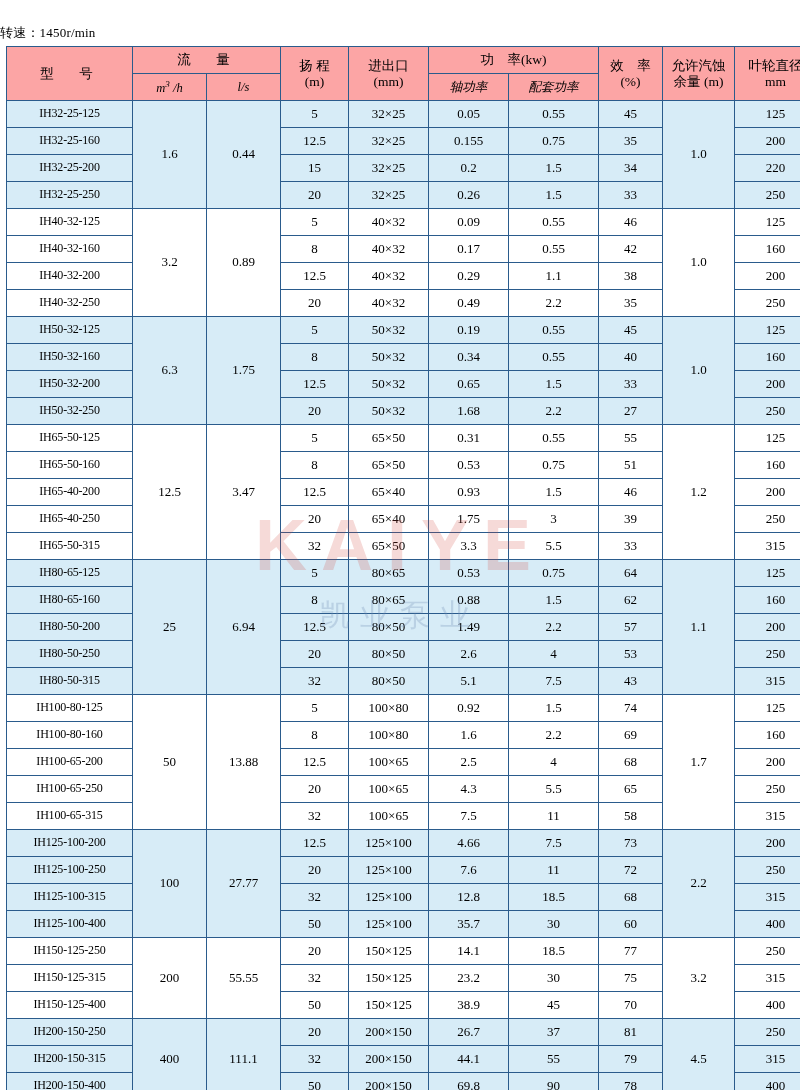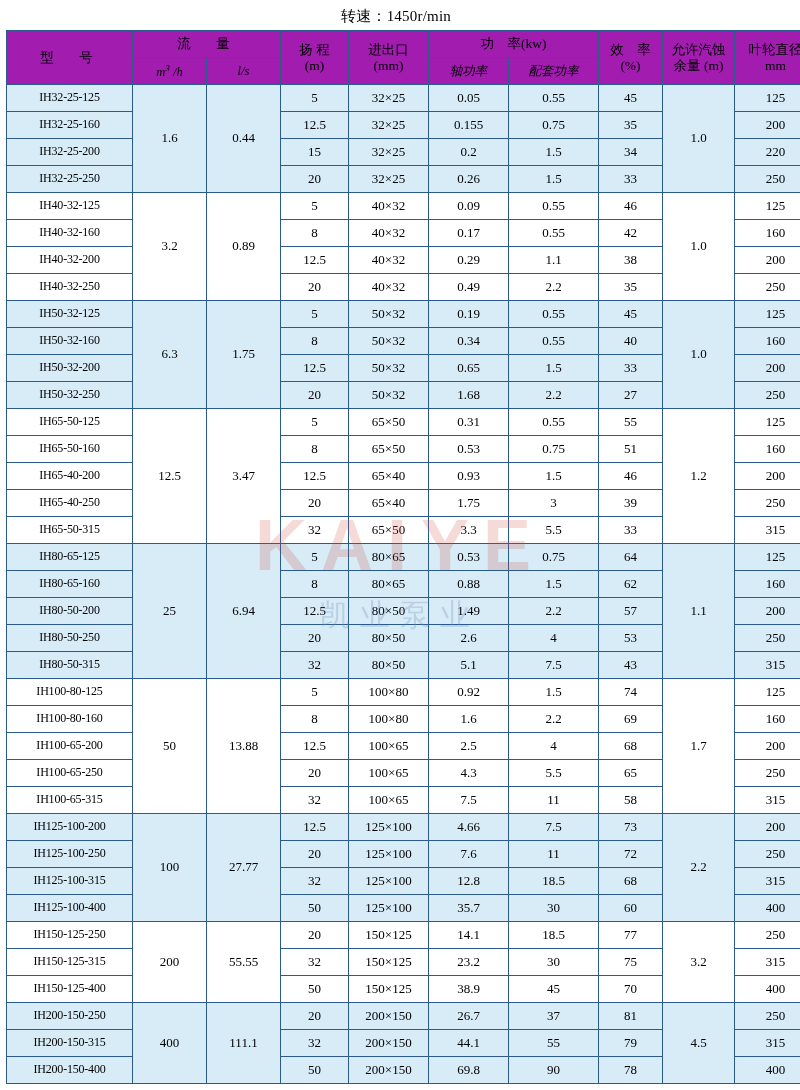--- a/index.html
+++ b/index.html
@@ -14,44 +14,44 @@
     color: #000;
     position: relative;
   }
   .page {
     width: 800px;
     height: 1090px;
     box-sizing: border-box;
     position: relative;
   }
   .speed-line {
-    text-align: center;
+    text-align: left;
     font-family: "Liberation Serif", serif;
-    font-size: 15px;
-    padding: 7px 8px 4px 0;
+    font-size: 13px;
+    padding: 24px 8px 4px 0;
     letter-spacing: 0.2px;
   }
   table.spec {
     border-collapse: collapse;
     table-layout: fixed;
     margin: 0 6px;
     width: 788px;
     font-size: 13px;
   }
   table.spec th, table.spec td {
     border: 1px solid #2a5b8c;
     text-align: center;
     vertical-align: middle;
     padding: 0;
     height: 26px;
     line-height: 1.15;
     font-weight: normal;
   }
   thead th {
-    background: #a21caf;
+    background: #fca5a5;
     font-size: 13.5px;
     font-weight: bold;
   }
   .hdr-model { letter-spacing: 6px; }
   .hdr-flow { letter-spacing: 6px; }
   .hdr-sub { font-size: 12.5px; font-weight: bold; font-style: italic; }
   .hdr-two { line-height: 1.15; }
   sup { font-size: 9px; vertical-align: super; }
 
   td.model {

